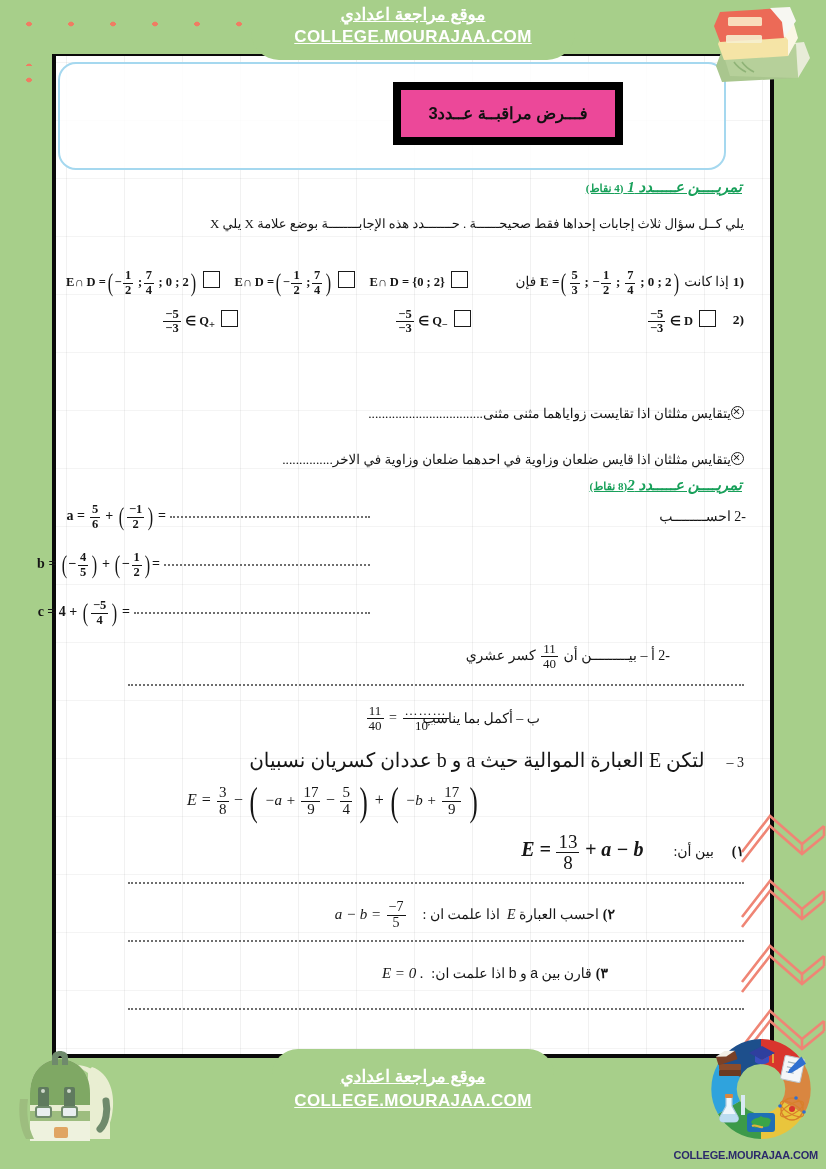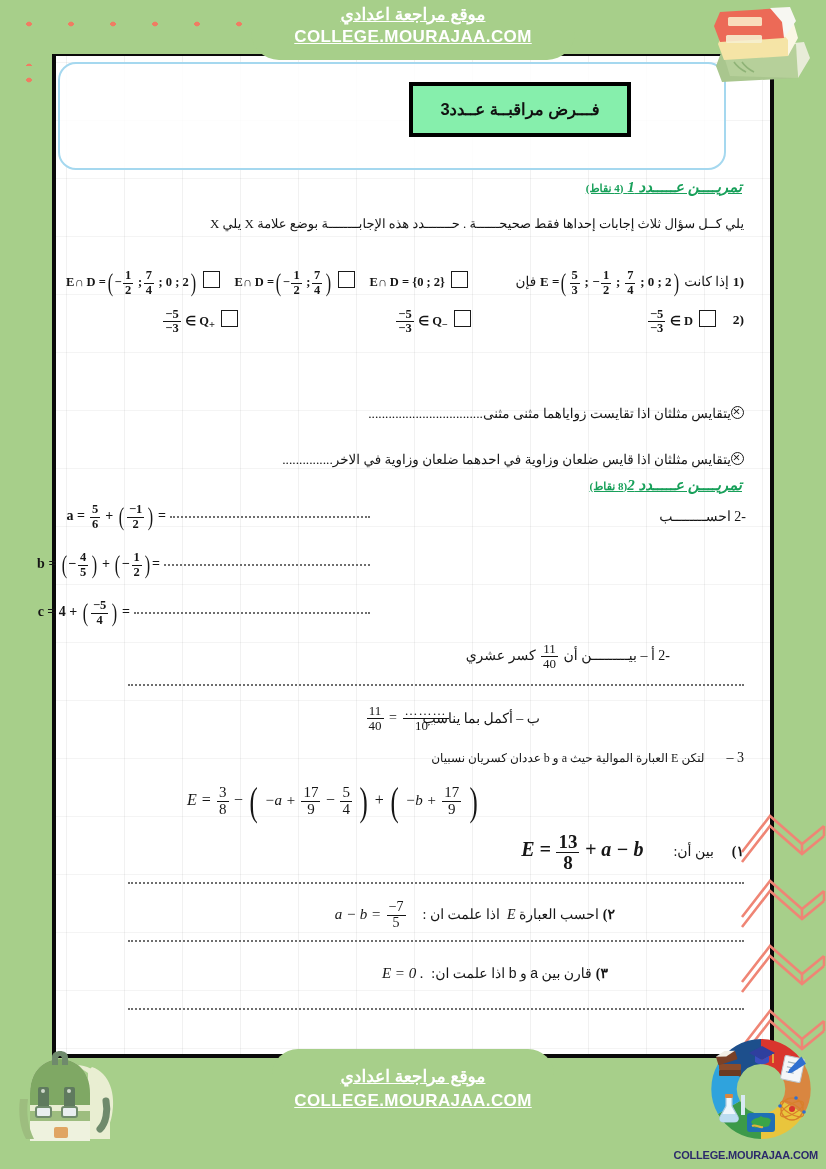--- a/index.html
+++ b/index.html
@@ -134,24 +134,24 @@
     position: absolute;
     left: 58px; top: 62px;
     width: 664px; height: 104px;
     border: 2px solid #a5d8ef;
     border-radius: 18px;
     background: rgba(255,255,255,0.82);
     z-index: 3;
   }
   .title-box {
     position: absolute;
-    left: 409px; top: 82px;
+    left: 393px; top: 82px;
     width: 214px; height: 47px;
-    border: 4px solid #000000;
-    background: #86efac;
+    border: 8px solid #000000;
+    background: #ec4899;
     display: flex;
     align-items: center;
     justify-content: center;
     z-index: 4;
   }
   .title-box span {
     font-family: "Liberation Sans", sans-serif;
     font-weight: bold;
     font-size: 16.5px;
     color: #111111;
@@ -445,21 +445,21 @@
 
     <div class="txt" style="right:230px; top:538px; font-size:14px;">ب – أكمل بما يناسب</div>
     <div style="position:absolute; right:320px; top:532px; direction:ltr; white-space:nowrap;">
       <span class="frac" style="font-size:13px;"><span class="num">11</span><span class="den">40</span></span>
       <span style="font-size:14px;">=</span>
       <span class="frac" style="font-size:13px;"><span class="num" style="letter-spacing:1px;">………</span><span class="den">10<sup style="font-size:8px;">…</sup></span></span>
     </div>
 
     <div style="position:absolute; right:26px; top:576px; white-space:nowrap;">
       <span class="txt" style="position:static;font-size:14px;">3 –</span>
-      <span class="txt" style="position:static;font-size:12px;margin-right:18px;">لتكن E العبارة الموالية حيث a و b عددان كسريان نسبيان</span>
+      <span class="txt" style="position:static;font-size:20px;margin-right:18px;">لتكن E العبارة الموالية حيث a و b عددان كسريان نسبيان</span>
     </div>
 
     <div style="position:absolute; right:290px; top:606px; direction:ltr; white-space:nowrap;">
       <span class="eq ital" style="font-size:16px;">E =</span>
       <span class="frac big"><span class="num">3</span><span class="den">8</span></span>
       <span style="font-size:16px;">−</span>
       <span class="paren" style="font-size:40px;">(</span>
       <span class="eq ital" style="font-size:15px;">−a +</span>
       <span class="frac big"><span class="num">17</span><span class="den">9</span></span>
       <span style="font-size:16px;">−</span>
@@ -470,21 +470,21 @@
       <span class="eq ital" style="font-size:15px;">−b +</span>
       <span class="frac big"><span class="num">17</span><span class="den">9</span></span>
       <span class="paren" style="font-size:40px;">)</span>
     </div>
 
     <div style="position:absolute; right:26px; top:660px; white-space:nowrap;">
       <span class="txt bold" style="position:static;font-size:14px;">١)</span>
       <span class="txt" style="position:static;font-size:14px;margin-right:14px;">بين أن:</span>
       <span style="display:inline-block;direction:ltr;margin-right:26px;">
         <span class="eq ital" style="font-size:20px;font-weight:bold;">E =</span>
-        <span class="frac" style="font-size:19px;font-weight:bold;"><span class="num">13</span><span class="den">8</span></span>
+        <span class="frac" style="font-size:19px;font-weight:normal;"><span class="num">13</span><span class="den">8</span></span>
         <span class="eq ital" style="font-size:20px;font-weight:bold;">+ a − b</span>
       </span>
     </div>
     <div class="dotline" style="right:26px; top:710px; width:616px;"></div>
 
     <div style="position:absolute; right:155px; top:728px; white-space:nowrap;">
       <span class="txt bold" style="position:static;font-size:14px;">٢)</span>
       <span class="txt" style="position:static;font-size:14px;">
         احسب العبارة <span class="ital" style="font-family:'Liberation Serif',serif;">E</span>&nbsp; اذا علمت ان :
       </span>

